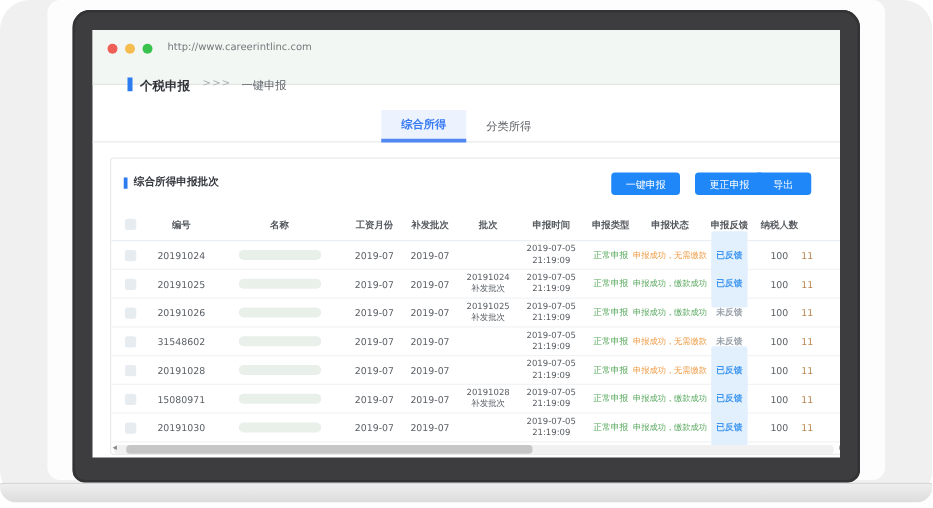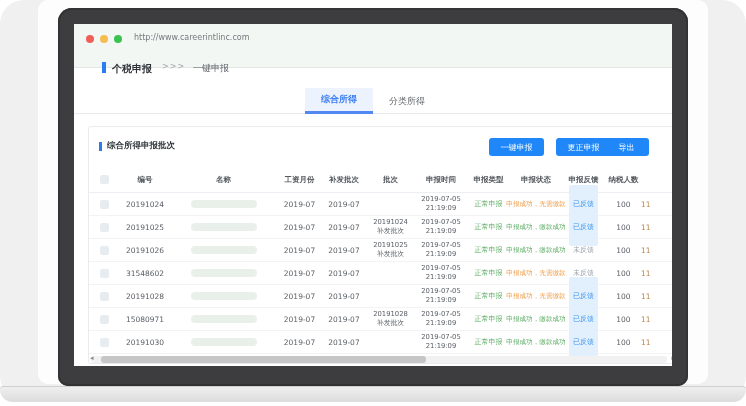--- a/index.html
+++ b/index.html
@@ -52,21 +52,21 @@
   .c-cb{width:30px}.c-id{width:52px}.c-name{width:105px}.c-sm{width:47px}.c-tp{width:42px}
   .c-batch{width:51px}.c-time{width:50px}.c-type{width:45px}.c-status{width:50px}
   .c-fb{width:45px}.c-num{width:35px}.c-extra{width:52px}
   .cb { width:9px; height:9px; background:#e7ecf1; border-radius:2px; cursor:pointer; }
   .pill { width:66px; height:8px; background:#e9f0ea; border-radius:4px; }
   .two { font-size:6.8px; line-height:1.35; white-space:nowrap; }
   .type { font-size:7px; color:#56a85c; white-space:nowrap; }
   .status { font-size:6.6px; white-space:nowrap; }
   .status[data-color="orange"] { color:#ee9a43; }
   .status[data-color="green"]  { color:#56a85c; }
-  .feedback { font-size:7px; padding:14px 4px; border-radius:2px; white-space:nowrap; }
+  .feedback { font-size:7px; padding:14px 4px; border-radius:2px; white-space:nowrap;font-weight:bold; }
   .feedback[data-state="done"]    { background:#e2f0fd; color:#3e96f0; }
   .feedback[data-state="pending"] { background:transparent; color:#9aa2aa; }
   .c-extra { color:#b9854e; justify-content:flex-start; flex-direction:row; }
 
   
   .hscroll { position:absolute; left:2px; top:229px; width:576px; height:7px; background:#f1f1f1; border-radius:3px; }
   .hthumb { position:absolute; left:10px; top:0; width:325px; height:7px; background:#c6c6c6; border-radius:3px; cursor:pointer; }
   .harrow { position:absolute; top:-2px; font-size:7px; color:#8a8a8a; cursor:pointer; }
   .harrow.l { left:-1px; } .harrow.r { right:-8px; }
 </style>

